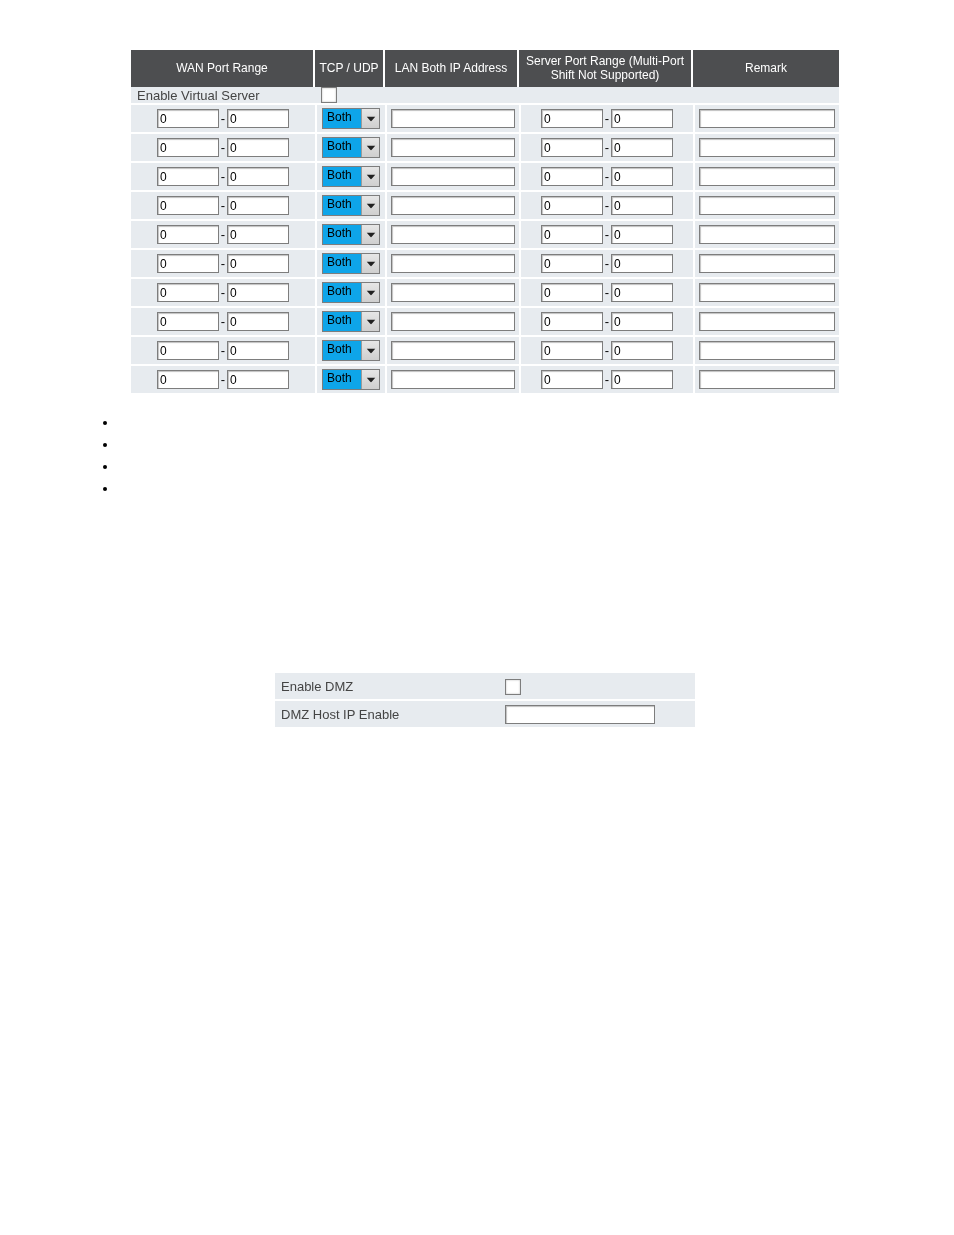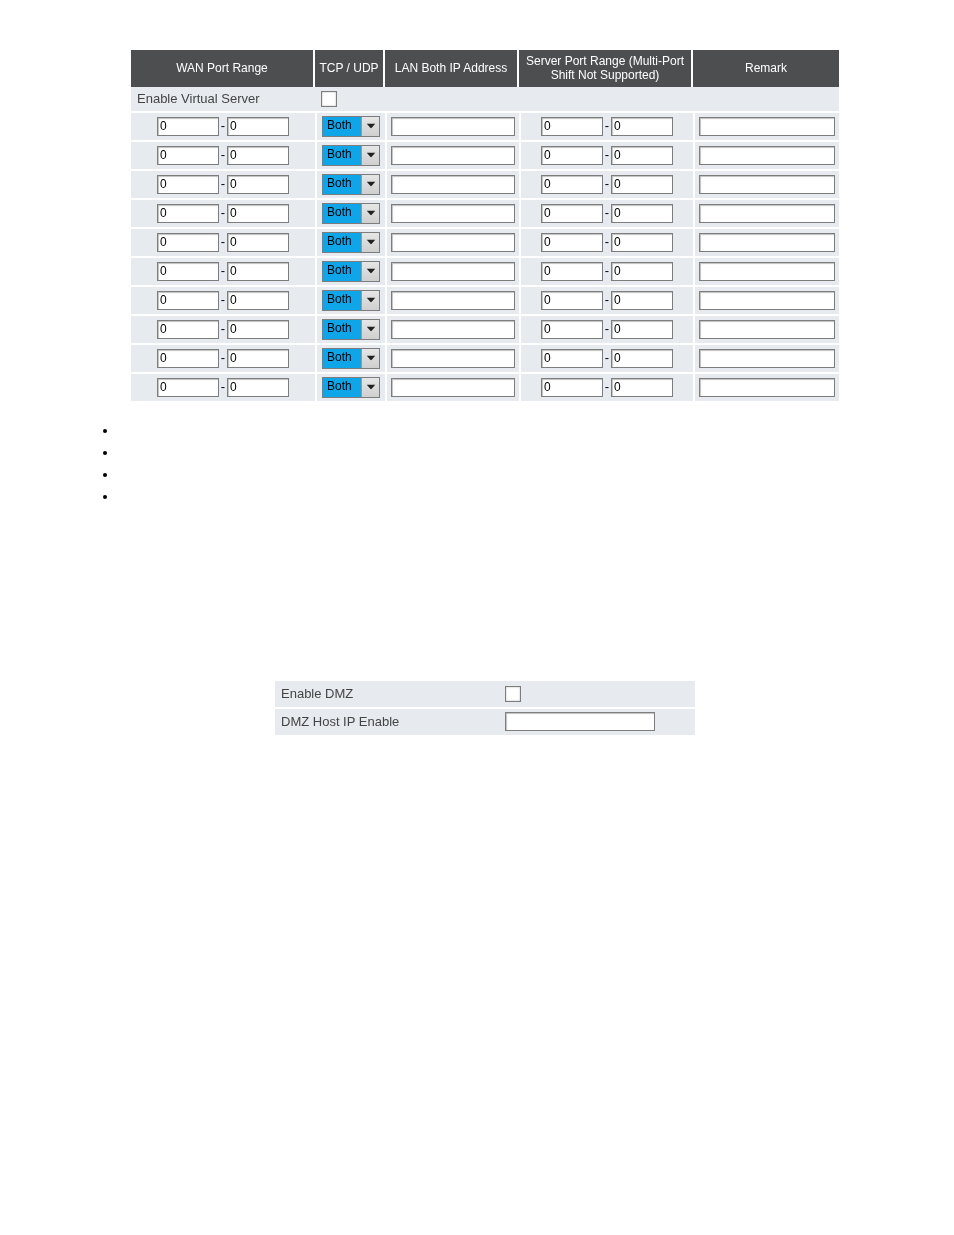--- a/index.html
+++ b/index.html
@@ -21,21 +21,21 @@
     width: 708px;
   }
   table.vs {
     border-collapse: separate;
     border-spacing: 0;
     width: 100%;
   }
   td, th { padding: 0; }
   .enable-row td {
     background: #E7EBEF;
-    height: 24px;
+    height: 16px;
     font-size: 13px;
     color: #444;
   }
   .enable-label { padding-left: 6px; }
   .enable-box { padding-left: 6px; }
   .chk {
     display: inline-block;
     width: 14px;
     height: 14px;
     border: 1px solid #7d7d7d;

